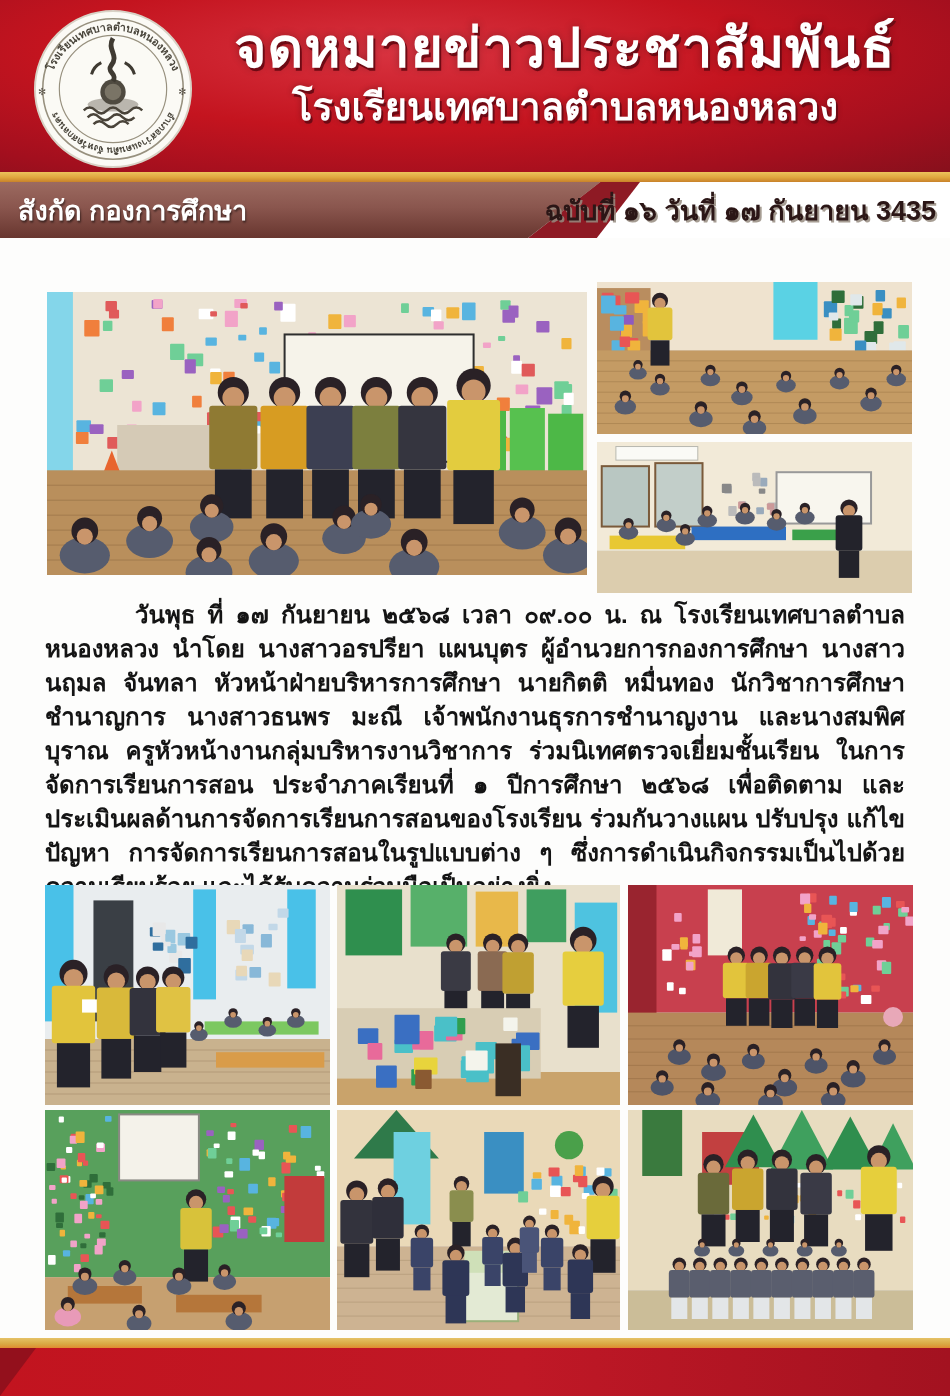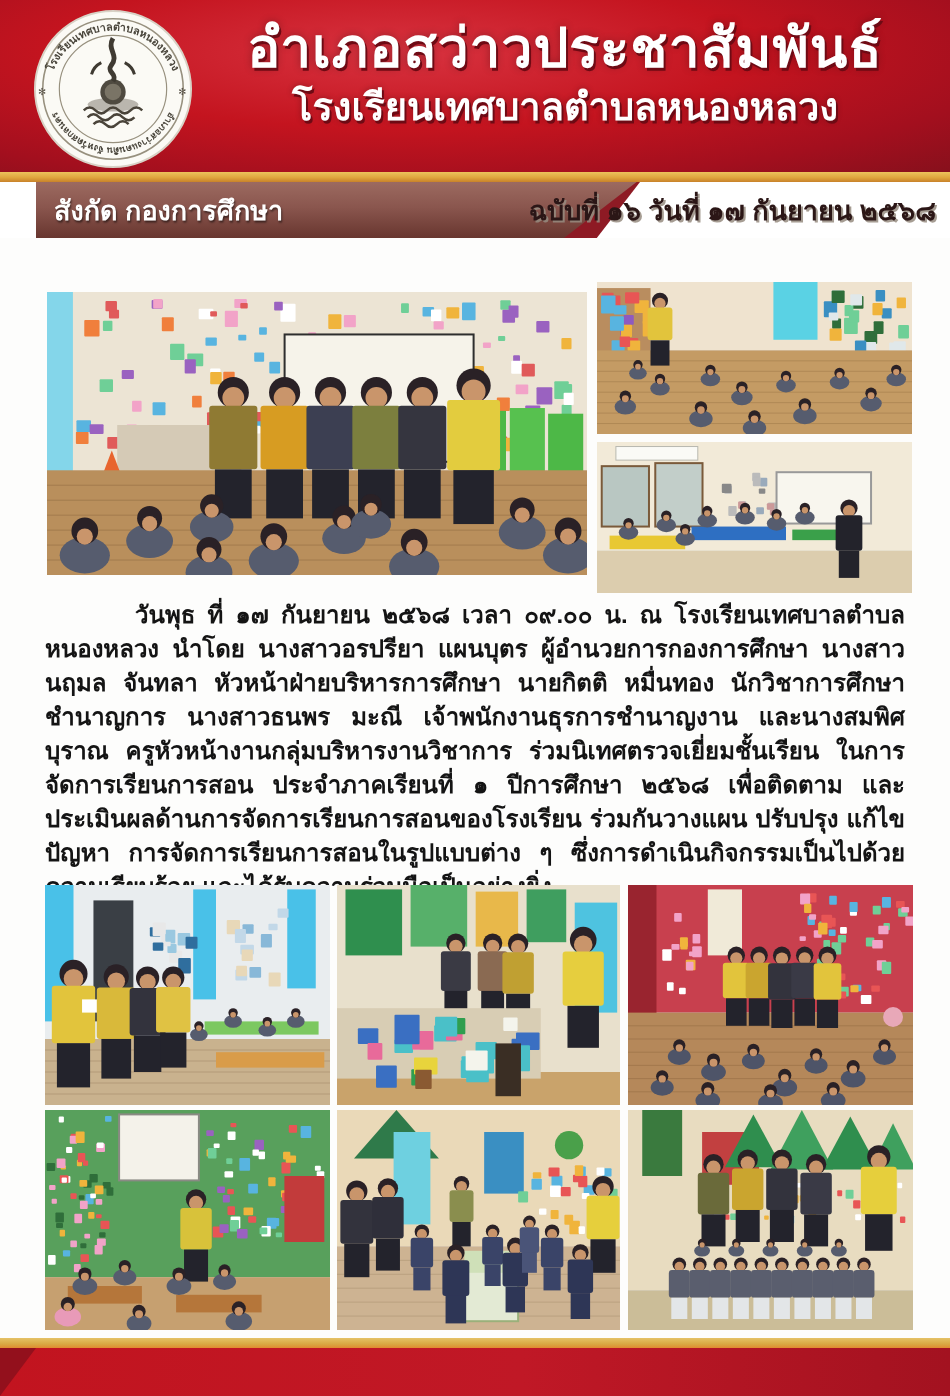--- a/index.html
+++ b/index.html
@@ -19,21 +19,21 @@
   .gold-strip{position:absolute;left:0;top:172px;width:950px;height:10px;
     background:linear-gradient(180deg,#ecc35c 0%,#dfa63e 55%,#c9822a 100%);}
 
   
   .subheader{position:absolute;left:0;top:182px;width:950px;height:56px;background:#fff;}
   .ribbon-accent{position:absolute;left:520px;top:0;width:160px;height:56px;background:#8e1a24;
     clip-path:polygon(50% 0,75% 0,48% 100%,5% 100%);}
   .ribbon{position:absolute;left:0;top:0;width:660px;height:56px;
     background:linear-gradient(180deg,#9c6a60 0%,#8a564e 45%,#68362f 100%);
     clip-path:polygon(0 0,91% 0,80% 100%,0 100%);
-    display:flex;align-items:center;padding-left:18px;box-sizing:border-box;gap:54px;margin-left:36px;}
+    display:flex;align-items:center;padding-left:18px;box-sizing:border-box;gap:54px;}
   .ribbon span{font-size:27px;font-weight:bold;color:#fff;white-space:nowrap;
     text-shadow:1px 2px 2px rgba(0,0,0,.5);}
   .issue{position:absolute;right:14px;top:0;height:56px;display:flex;align-items:center;
     font-size:27px;font-weight:bold;color:#2b1616;white-space:nowrap;
     text-shadow:2px 2px 0 rgba(150,140,128,.85);}
 
   
   .photo{position:absolute;overflow:hidden;background:#ddd;}
   .photo svg{display:block;width:100%;height:100%;}
   #photo-main{left:47px;top:292px;width:540px;height:283px;}
@@ -83,33 +83,33 @@
         <circle cx="82" cy="85" r="13" fill="#4f4a40"></circle>
         <circle cx="82" cy="85" r="8.5" fill="#7a7466"></circle>
         <path d="M82,30 C75,42 89,47 80,58 C75,65 87,66 82,74" stroke="#3f3a32" stroke-width="5" fill="none"></path>
         <path d="M70,55 q-8,4 -10,12 M94,55 q8,4 10,12" stroke="#3f3a32" stroke-width="3" fill="none"></path>
         <path d="M52,104 q6,-6 12,0 t12,0 t12,0 t12,0 t12,0" stroke="#4a443a" stroke-width="2.5" fill="none"></path>
         <path d="M56,111 q6,-6 12,0 t12,0 t12,0 t12,0" stroke="#4a443a" stroke-width="2.5" fill="none"></path>
         <path d="M62,118 q6,-6 12,0 t12,0 t12,0" stroke="#4a443a" stroke-width="2.5" fill="none"></path>
       </svg>
     </div>
     <div class="title-block">
-      <div class="nl-title">อำเภอสว่าวประชาสัมพันธ์</div>
+      <div class="nl-title">จดหมายข่าวประชาสัมพันธ์</div>
       <div class="nl-subtitle">โรงเรียนเทศบาลตำบลหนองหลวง</div>
     </div>
   </div>
 
   <div class="gold-strip"></div>
 
   <div class="subheader">
     <div class="ribbon-accent"></div>
     <div class="ribbon">
       <span>สังกัด กองการศึกษา</span>
     </div>
-    <div class="issue">ฉบับที่ ๑๖ วันที่ ๑๗ กันยายน ๒๕๖๘</div>
+    <div class="issue">ฉบับที่ ๑๖ วันที่ ๑๗ กันยายน 3435</div>
   </div>
 
   <div class="photo" id="photo-main" aria-label="ผู้นิเทศและครู 6 คนยืนหน้าชั้นเรียนอนุบาล เด็กนั่งบนพื้นไม้">
       <svg viewBox="0 0 540 283" preserveAspectRatio="none">
         <rect x="0" y="0" width="540" height="178.29" fill="#ece4d4" rx="0"></rect>
         <rect x="211.18576097488403" y="123.55201110601426" width="12.822429991811514" height="11.433086497141211" fill="#58b4e0" rx="1"></rect>
         <rect x="423.453701877594" y="105.2377594447136" width="13.102442679405211" height="9.79312643509436" fill="#f2a3c8" rx="1"></rect>
         <rect x="192.81656799316406" y="120.7963515853882" width="14.356939773559569" height="10.850797897432114" fill="#ffffff" rx="1"></rect>
         <rect x="28.89339323043823" y="139.86034402050078" width="12.663264470100405" height="12.213186883618999" fill="#f07f3c" rx="1"></rect>
         <rect x="307.9527571678162" y="46.23899886369705" width="14.099453759193421" height="14.797641786927656" fill="#f2a3c8" rx="1"></rect>

